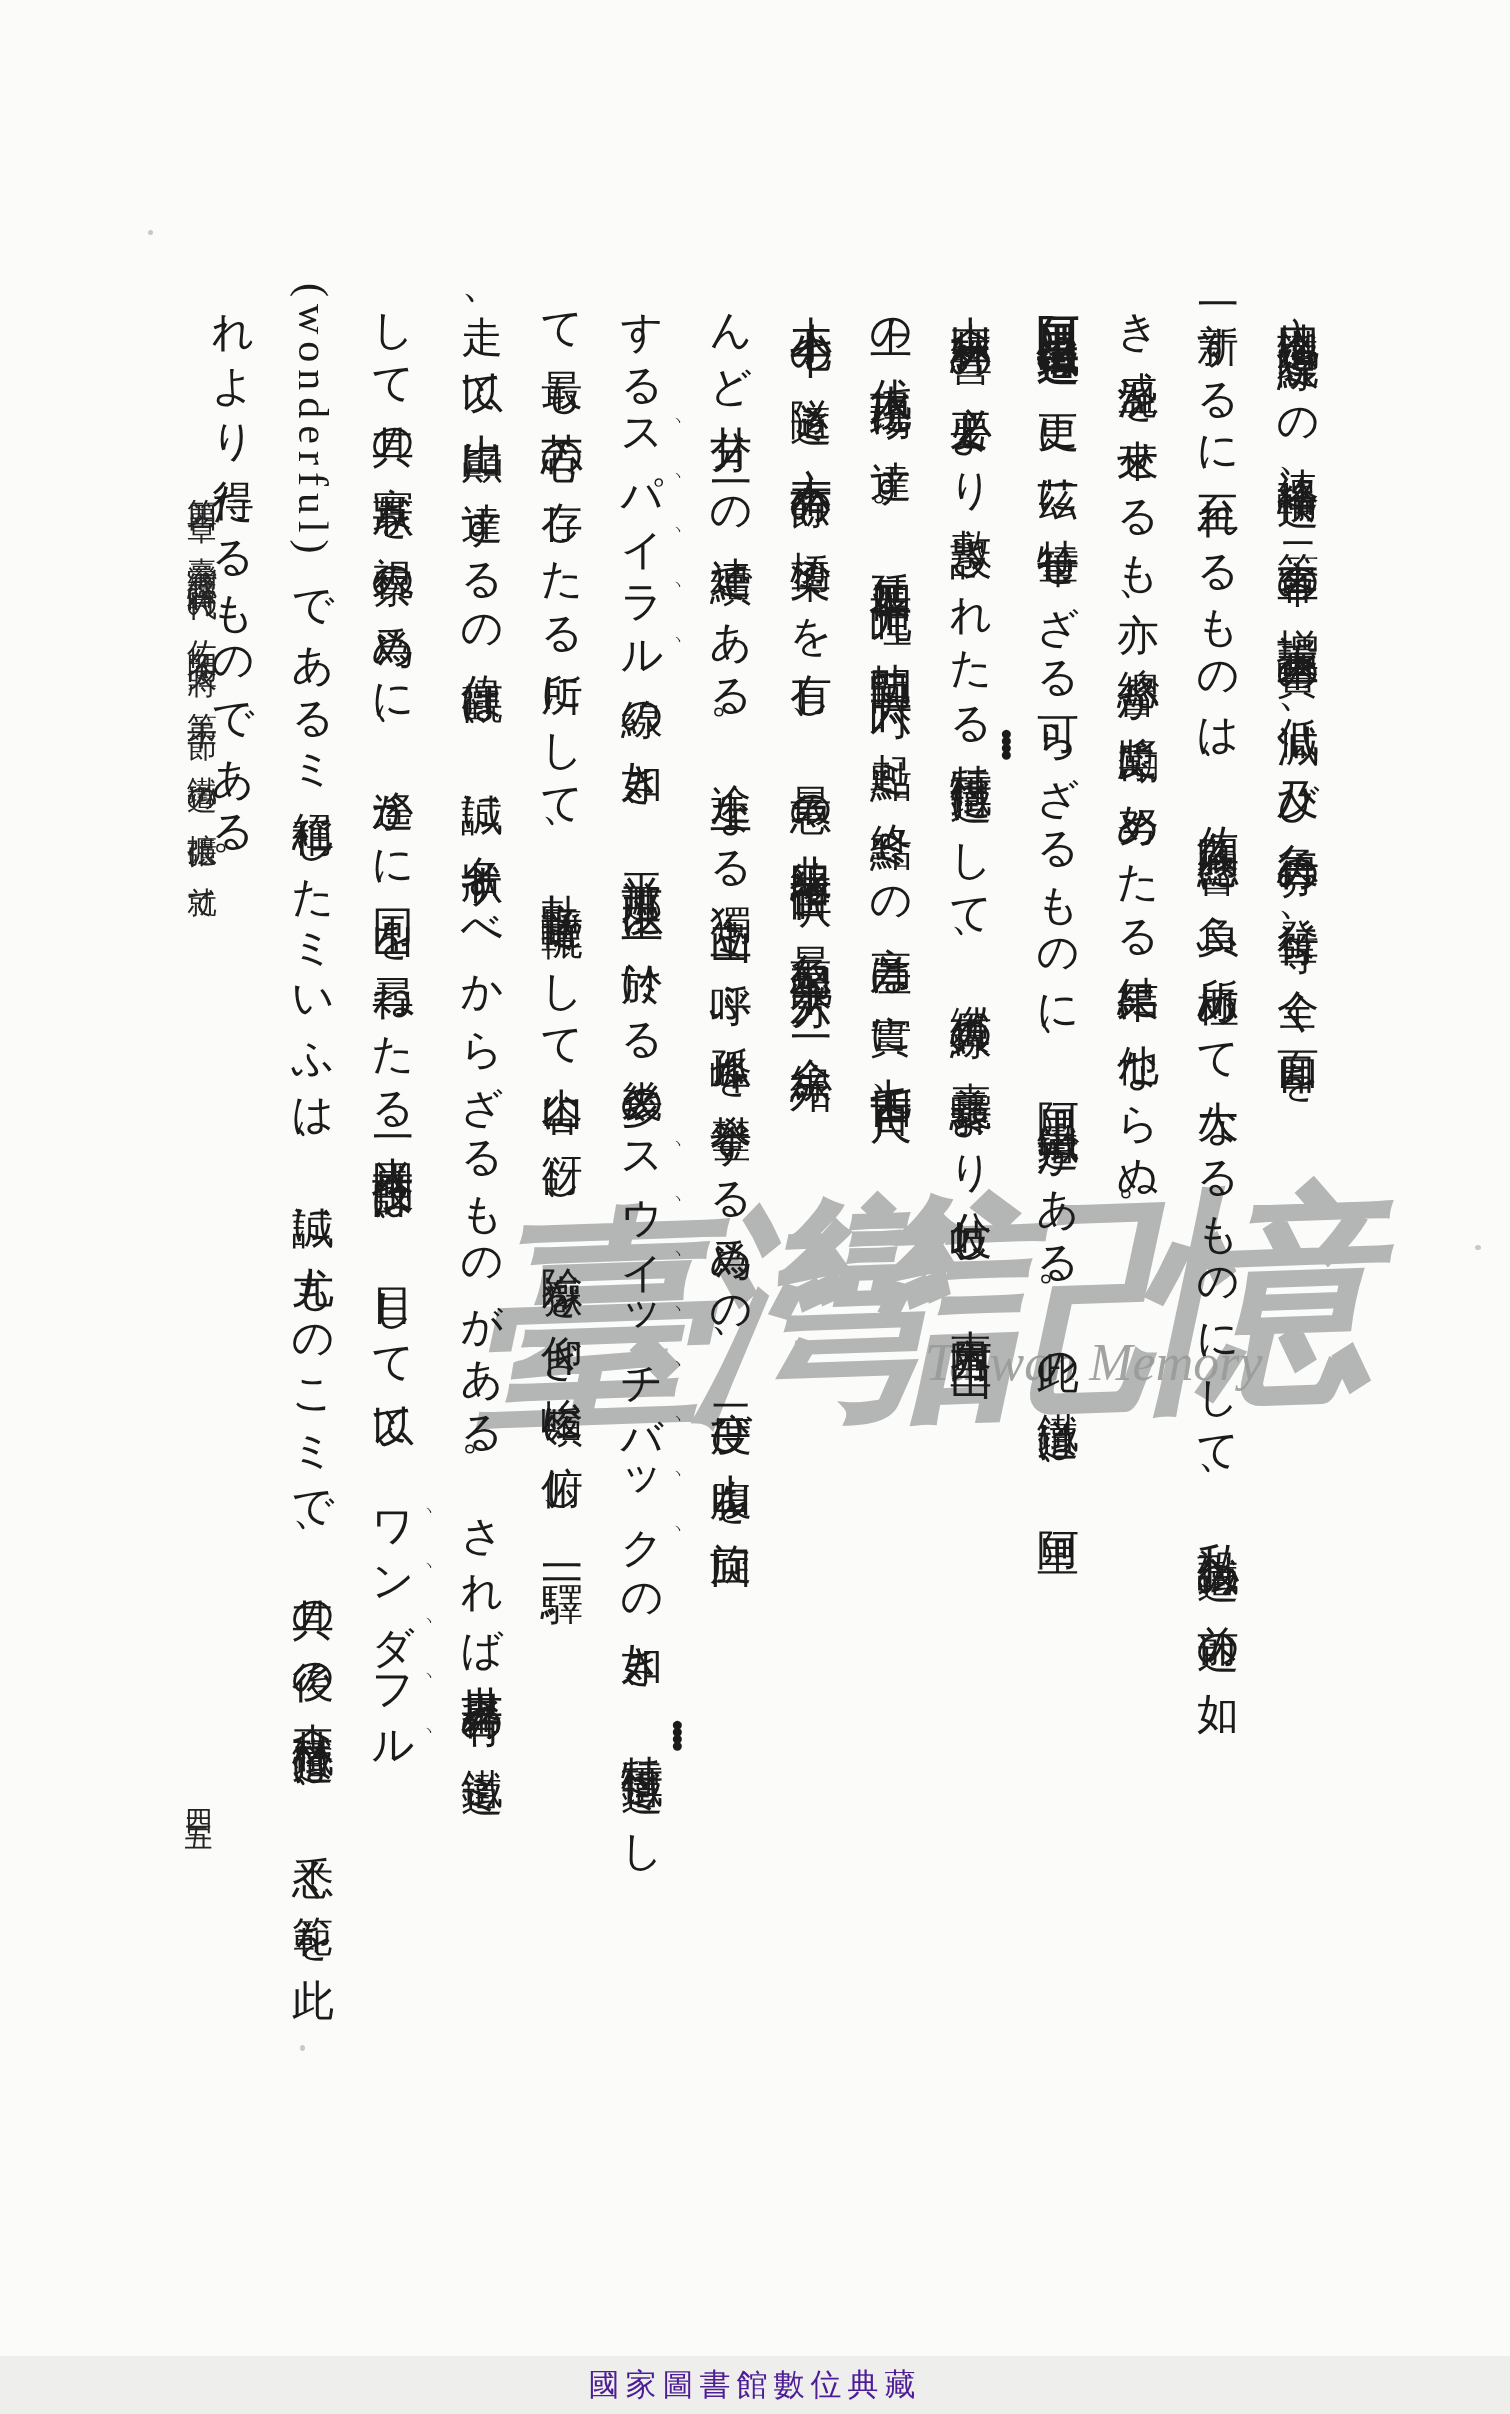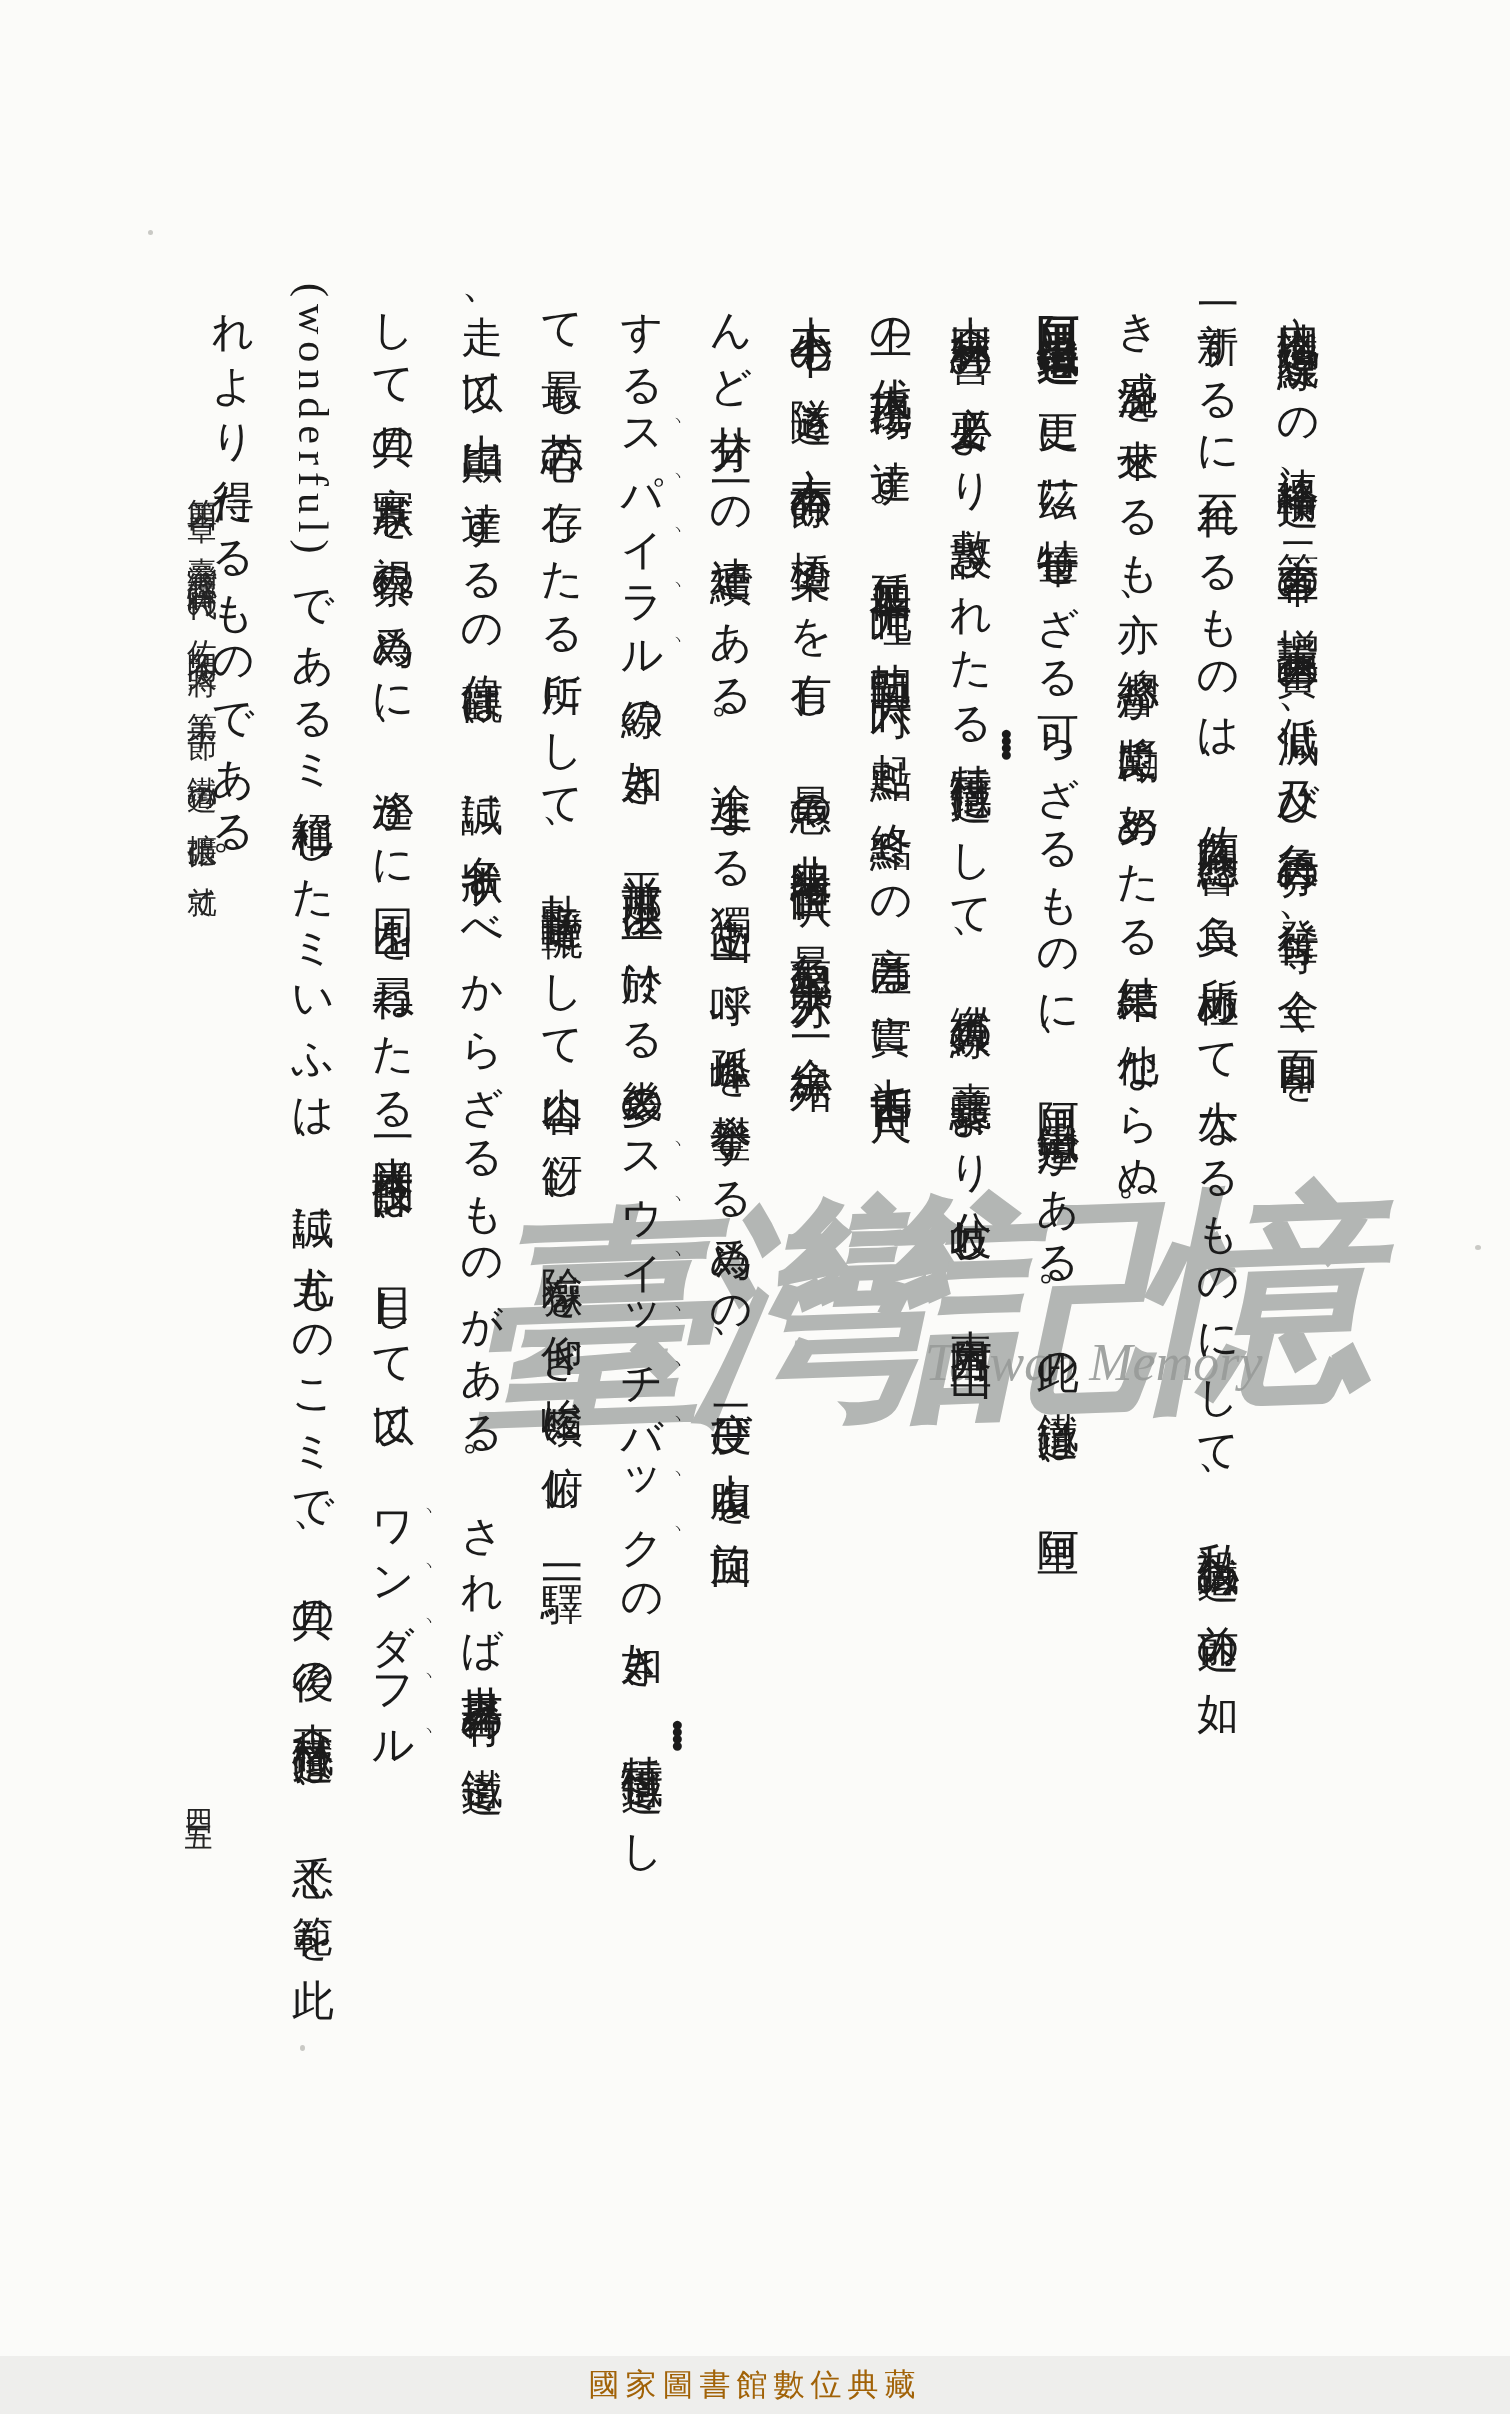--- a/index.html
+++ b/index.html
@@ -58,21 +58,21 @@
   }
 
   
   .footer-band {
     position: absolute; left: 0; bottom: 0; width: 100%; height: 58px;
     background: #eeeeec;
     display: flex; align-items: center; justify-content: center;
     z-index: 3;
   }
   .footer-text {
-    font-size: 31px; letter-spacing: 6px; color: #a16207;
+    font-size: 31px; letter-spacing: 6px; color: #4c1d95;
     font-family: Liberation Serif, serif;
   }
 
   
   .speck { position: absolute; background: #c9c9c5; border-radius: 50%; z-index: 0; }
 </style>
 </head>
 <body>
 
 <div class="page">

